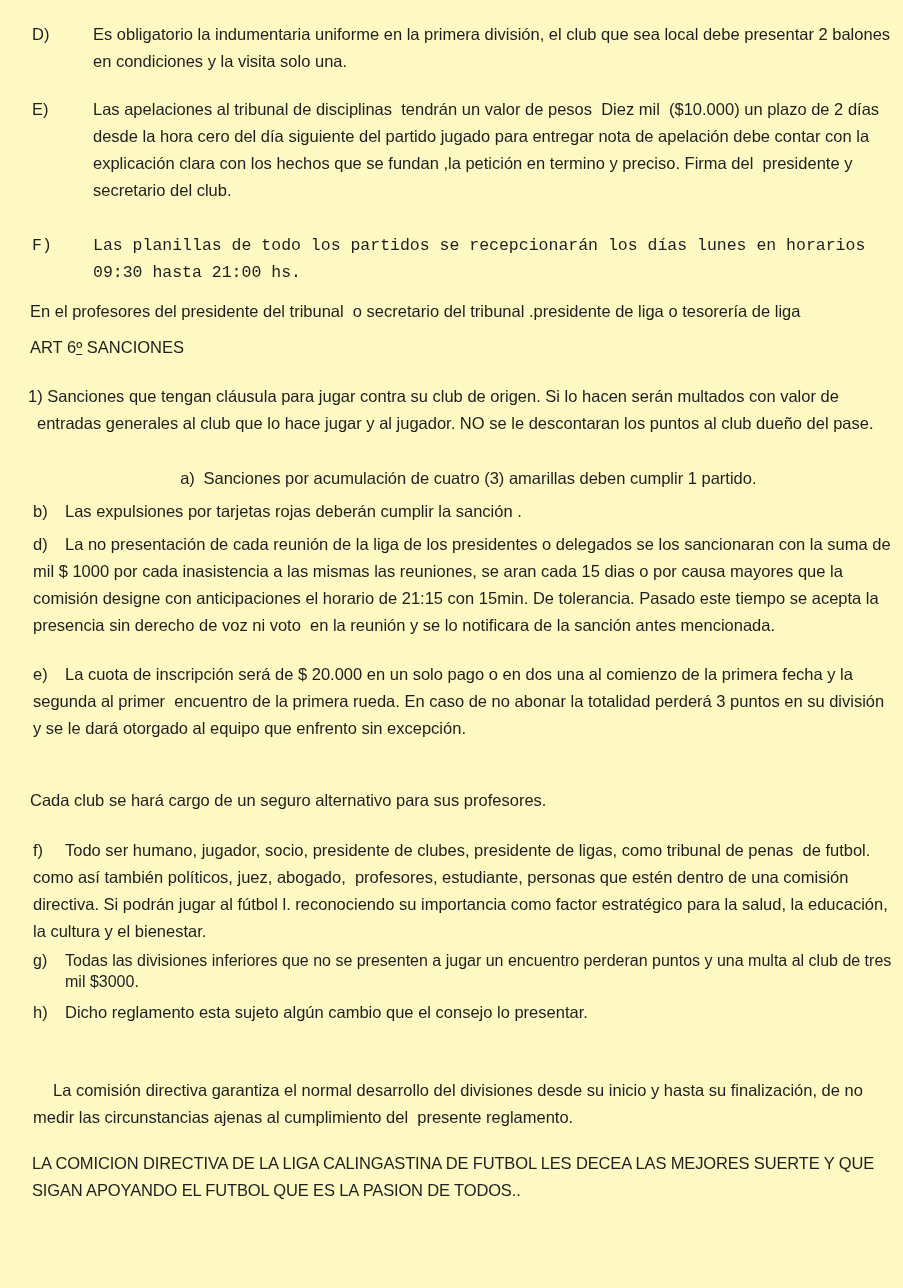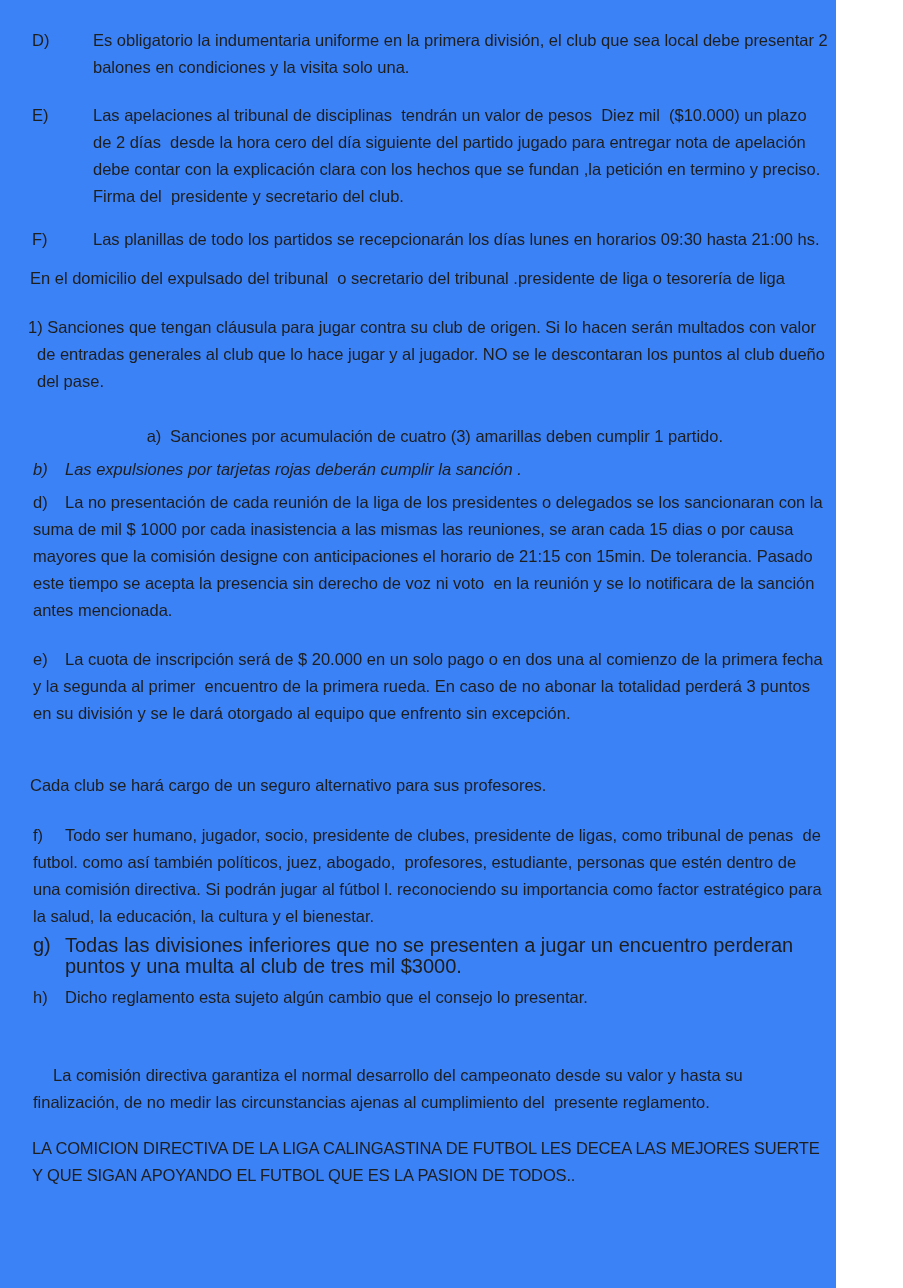--- a/index.html
+++ b/index.html
@@ -1,62 +1,62 @@
 <!DOCTYPE html>
 <html><head>
 <meta charset="utf-8">
 <style>
   html, body { margin: 0; padding: 0; background: #ffffff; }
   .page {
     position: relative;
-    width: 836px;
+    width: 903px;
     height: 1288px;
-    background: #3b82f6;
+    background: #fef9c3;
     overflow: hidden;
     font-family: "Liberation Sans", sans-serif;
     font-size: 16.5px;
     line-height: 27px;
     color: #1e1e1e;
     box-sizing: border-box;
-    padding-top: 27px;
+    padding-top: 21px;
   }
   .par { margin: 0; }
   .t { white-space: pre-wrap; }
   .lbl { white-space: pre-wrap; }
 
   
   .item-upper { padding-left: 93px; text-indent: -61px; margin-right: 8px; }
   .item-upper .lbl { display: inline-block; width: 61px; text-indent: 0; }
 
   
   .item-num { padding-left: 37px; text-indent: -9px; margin-right: 8px; }
 
   
   .item-letter { padding-left: 33px; margin-right: 8px; }
   .item-letter .lbl { display: inline-block; width: 32px; text-indent: 0; }
 
   
   .item-letter.hang { padding-left: 65px; text-indent: -32px; }
-  .tight { line-height: 21px; font-size: 20px; }
+  .tight { line-height: 21px; font-size: 16px; }
 
   .flush { margin-left: 30px; margin-right: 2px; }
   .heading { margin-left: 30px; }
   .ordinal { text-decoration: underline; }
   .closing { margin-left: 33px; margin-right: 8px; text-indent: 20px; }
   .footer { margin-left: 32px; margin-right: 4px; letter-spacing: -0.15px; }
 
   
   .mt-e { margin-top: 21px; }
-  .mt-f { margin-top: 16px; }
+  .mt-f { margin-top: 28px; font-family: Liberation Mono, monospace; }
   .mt-domicilio { margin-top: 12px; }
   .mt-art { margin-top: 9px; }
   .mt-n1 { margin-top: 22px; }
   .mt-n2 { margin-top: 21px; }
   .mt-a { margin-top: 28px; text-align: center; }
-  .mt-b { margin-top: 6px; font-style: italic; }
+  .mt-b { margin-top: 6px; }
   .mt-c { margin-top: 6px; }
   .mt-d { margin-top: 6px; }
   .mt-e2 { margin-top: 22px; }
   .mt-seguro { margin-top: 45px; }
   .mt-f2 { margin-top: 23px; }
   .mt-g { margin-top: 5px; }
   .mt-h { margin-top: 7px; }
   .mt-closing { margin-top: 51px; }
   .mt-footer { margin-top: 19px; }
 </style>
@@ -64,22 +64,23 @@
 <body>
 
 <div class="page">
 
   <p class="par item-upper"><span class="lbl">D)</span><span class="t">Es obligatorio la indumentaria uniforme en la primera división, el club que sea local debe presentar 2 balones en condiciones y la visita solo una.</span></p>
 
   <p class="par item-upper mt-e"><span class="lbl">E)</span><span class="t">Las apelaciones al tribunal de disciplinas  tendrán un valor de pesos  Diez mil  ($10.000) un plazo de 2 días  desde la hora cero del día siguiente del partido jugado para entregar nota de apelación debe contar con la explicación clara con los hechos que se fundan ,la petición en termino y preciso. Firma del  presidente y secretario del club.</span></p>
 
   <p class="par item-upper mt-f"><span class="lbl">F)</span><span class="t">Las planillas de todo los partidos se recepcionarán los días lunes en horarios 09:30 hasta 21:00 hs.</span></p>
 
-  <p class="par flush mt-domicilio"><span class="t">En el domicilio del expulsado del tribunal  o secretario del tribunal .presidente de liga o tesorería de liga</span></p>
+  <p class="par flush mt-domicilio"><span class="t">En el profesores del presidente del tribunal  o secretario del tribunal .presidente de liga o tesorería de liga</span></p>
 
+  <p class="par heading mt-art"><span class="t">ART 6</span><span class="t ordinal">º</span><span class="t"> SANCIONES</span></p>
 
   <p class="par item-num mt-n1"><span class="lbl">1)</span> <span class="t">Sanciones que tengan cláusula para jugar contra su club de origen. Si lo hacen serán multados con valor de entradas generales al club que lo hace jugar y al jugador. NO se le descontaran los puntos al club dueño del pase.</span></p>
 
 
   <p class="par item-letter mt-a"><span class="lbl">a)</span><span class="t">Sanciones por acumulación de cuatro (3) amarillas deben cumplir 1 partido.</span></p>
 
   <p class="par item-letter mt-b"><span class="lbl">b)</span><span class="t">Las expulsiones por tarjetas rojas deberán cumplir la sanción .</span></p>
 
 
   <p class="par item-letter mt-d"><span class="lbl">d)</span><span class="t">La no presentación de cada reunión de la liga de los presidentes o delegados se los sancionaran con la suma de mil $ 1000 por cada inasistencia a las mismas las reuniones, se aran cada 15 dias o por causa mayores que la comisión designe con anticipaciones el horario de 21:15 con 15min. De tolerancia. Pasado este tiempo se acepta la presencia sin derecho de voz ni voto  en la reunión y se lo notificara de la sanción antes mencionada.</span></p>
@@ -87,17 +88,17 @@
   <p class="par item-letter mt-e2"><span class="lbl">e)</span><span class="t">La cuota de inscripción será de $ 20.000 en un solo pago o en dos una al comienzo de la primera fecha y la segunda al primer  encuentro de la primera rueda. En caso de no abonar la totalidad perderá 3 puntos en su división y se le dará otorgado al equipo que enfrento sin excepción.</span></p>
 
   <p class="par flush mt-seguro"><span class="t">Cada club se hará cargo de un seguro alternativo para sus profesores.</span></p>
 
   <p class="par item-letter mt-f2"><span class="lbl">f)</span><span class="t">Todo ser humano, jugador, socio, presidente de clubes, presidente de ligas, como tribunal de penas  de futbol. como así también políticos, juez, abogado,  profesores, estudiante, personas que estén dentro de una comisión directiva. Si podrán jugar al fútbol l. reconociendo su importancia como factor estratégico para la salud, la educación, la cultura y el bienestar.</span></p>
 
   <p class="par item-letter hang tight mt-g"><span class="lbl">g)</span><span class="t">Todas las divisiones inferiores que no se presenten a jugar un encuentro perderan puntos y una multa al club de tres mil $3000.</span></p>
 
   <p class="par item-letter mt-h"><span class="lbl">h)</span><span class="t">Dicho reglamento esta sujeto algún cambio que el consejo lo presentar.</span></p>
 
-  <p class="par closing mt-closing"><span class="t">La comisión directiva garantiza el normal desarrollo del campeonato desde su valor y hasta su finalización, de no medir las circunstancias ajenas al cumplimiento del  presente reglamento.</span></p>
+  <p class="par closing mt-closing"><span class="t">La comisión directiva garantiza el normal desarrollo del divisiones desde su inicio y hasta su finalización, de no medir las circunstancias ajenas al cumplimiento del  presente reglamento.</span></p>
 
   <p class="par footer mt-footer"><span class="t">LA COMICION DIRECTIVA DE LA LIGA CALINGASTINA DE FUTBOL LES DECEA LAS MEJORES SUERTE Y QUE SIGAN APOYANDO EL FUTBOL QUE ES LA PASION DE TODOS..</span></p>
 
 </div>
 
 </body></html>

